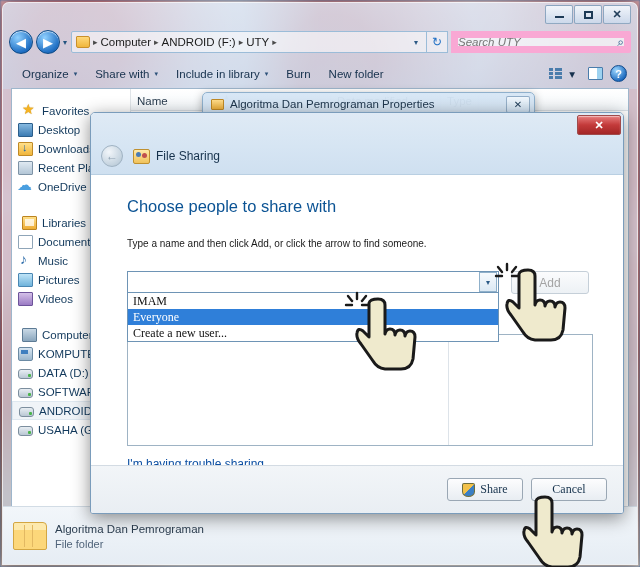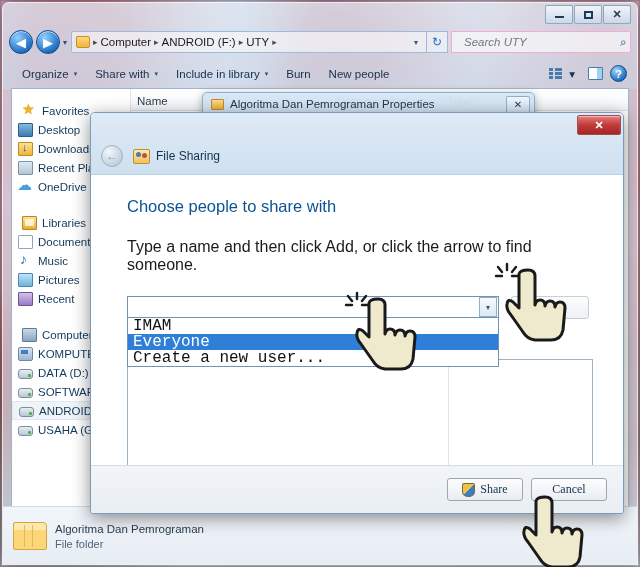--- a/index.html
+++ b/index.html
@@ -106,22 +106,22 @@
   .refresh {
     width: 22px; height: 22px; margin-left: -1px;
     background: rgba(255,255,255,.5);
     border: 1px solid #9bbcd8;
     display: flex; align-items: center; justify-content: center;
     color: #1f6fc4; font-size: 12px;
   }
   .searchbox {
     width: 180px; height: 22px; margin-left: 3px;
     background: rgba(255,255,255,.62);
-    border: 1px solid #f9a8d4; border-radius: 0 2px 2px 0;
-    display: flex; align-items: center; padding: 0 12px;
+    border: 7px solid #f9a8d4; border-radius: 0 2px 2px 0;
+    display: flex; align-items: center; padding: 0 0;
   }
   .searchbox input {
     flex: 1; border: none; background: transparent; outline: none;
     font-family: "Liberation Sans", sans-serif;
     font-size: 11.5px; font-style: italic; color: #6a6a6a;
   }
   .search-icon { font-size: 12px; color: #2a5c8c; }
 
   
   .toolbar {
@@ -347,21 +347,21 @@
   .dlg-title { font-size: 12px; color: #16324c; }
 
   .dlg-body {
     position: absolute; left: 0; top: 62px; right: 0; bottom: 48px;
     background: #fff; padding: 22px 30px 0 36px;
   }
   .dlg-h1 {
     font-size: 16.5px; color: #0b5394; font-weight: normal;
     margin-bottom: 22px;
   }
-  .dlg-p { font-size: 16px; color: #1a1a1a; margin-bottom: 22px; }
+  .dlg-p { font-size: 10px; color: #1a1a1a; margin-bottom: 22px; }
 
   .combo-row { display: flex; align-items: flex-start; position: relative; }
   .combo-wrap { position: relative; width: 372px; }
   .combo {
     height: 22px; border: 1px solid #6e94b5;
     background: #fff; display: flex; align-items: center;
   }
   .combo-input {
     flex: 1; border: none; outline: none; background: transparent;
     padding: 0 5px; font-family: "Liberation Sans", sans-serif; font-size: 12px;
@@ -373,22 +373,22 @@
     display: flex; align-items: center; justify-content: center;
     font-size: 8px; color: #2b5a87;
   }
   .combo-list {
     position: absolute; left: 0; top: 22px; width: 372px;
     background: #fff; border: 1px solid #6e94b5; border-top: none;
     z-index: 5;
   }
   .combo-opt {
     height: 16px; display: flex; align-items: center;
-    padding: 0 5px; font-size: 16px; color: #111;
-    font-family: Liberation Mono, monospace;
+    padding: 0 5px; font-size: 12px; color: #111;
+    font-family: Liberation Serif, serif;
   }
   .combo-opt.sel { background: #2f7fd9; color: #fff; }
   .add-btn {
     width: 78px; height: 23px; margin-left: 12px;
     background: linear-gradient(to bottom, #fbfcfd, #edf1f5);
     border: 1px solid #c5cfd8; border-radius: 3px;
     color: #a3a3a3; font-size: 12px;
     display: flex; align-items: center; justify-content: center;
   }
 
@@ -493,21 +493,21 @@
       <span class="caret">▾</span>
     </div>
     <div class="tb-item">
       <span>Include in library</span>
       <span class="caret">▾</span>
     </div>
     <div class="tb-item">
       <span>Burn</span>
     </div>
     <div class="tb-item">
-      <span>New people</span>
+      <span>New folder</span>
     </div>
     <div class="tb-spacer"></div>
     <div class="tb-view">
       <span class="view-glyph">
           <i></i>
           <i></i>
           <i></i>
           <i></i>
           <i></i>
           <i></i>
@@ -559,21 +559,21 @@
         <div class="nav-item child">
           <span class="nav-ico ico-music"></span>
           <span>Music</span>
         </div>
         <div class="nav-item child">
           <span class="nav-ico ico-pic"></span>
           <span>Pictures</span>
         </div>
         <div class="nav-item child">
           <span class="nav-ico ico-vid"></span>
-          <span>Recent</span>
+          <span>Videos</span>
         </div>
       </div>
 
       <div class="nav-gap"></div>
 
       <div class="nav-group">
         <div class="nav-item nav-head">
           <span class="nav-ico ico-comp"></span>
           <span>Computer</span>
         </div>

